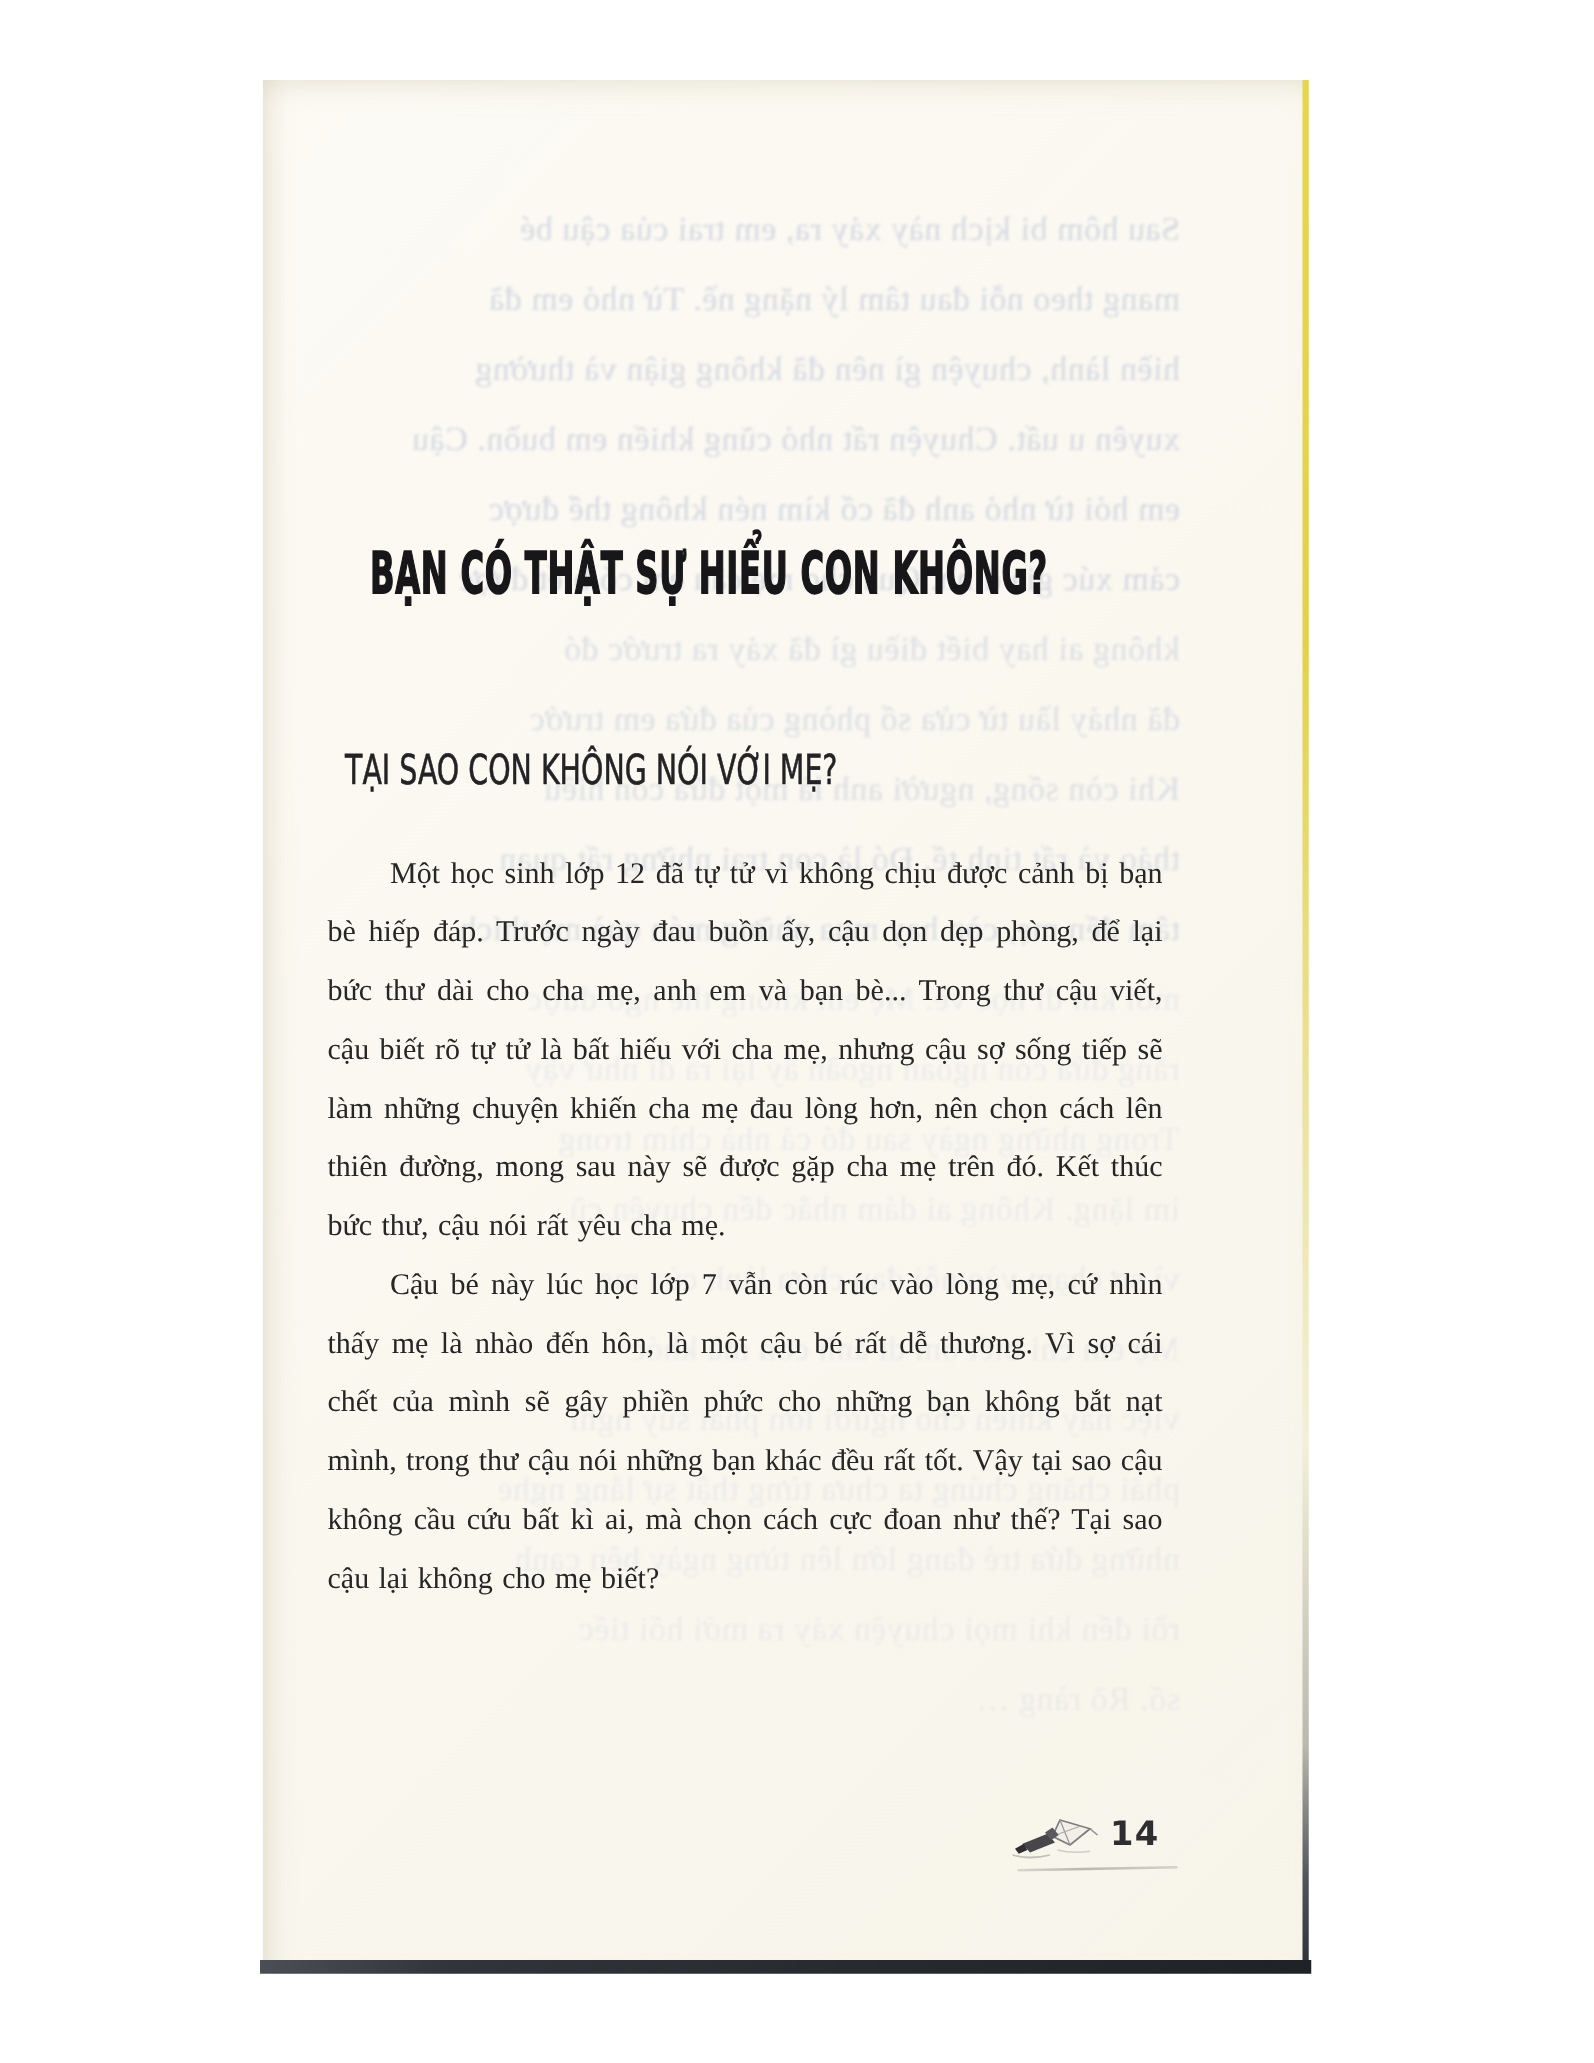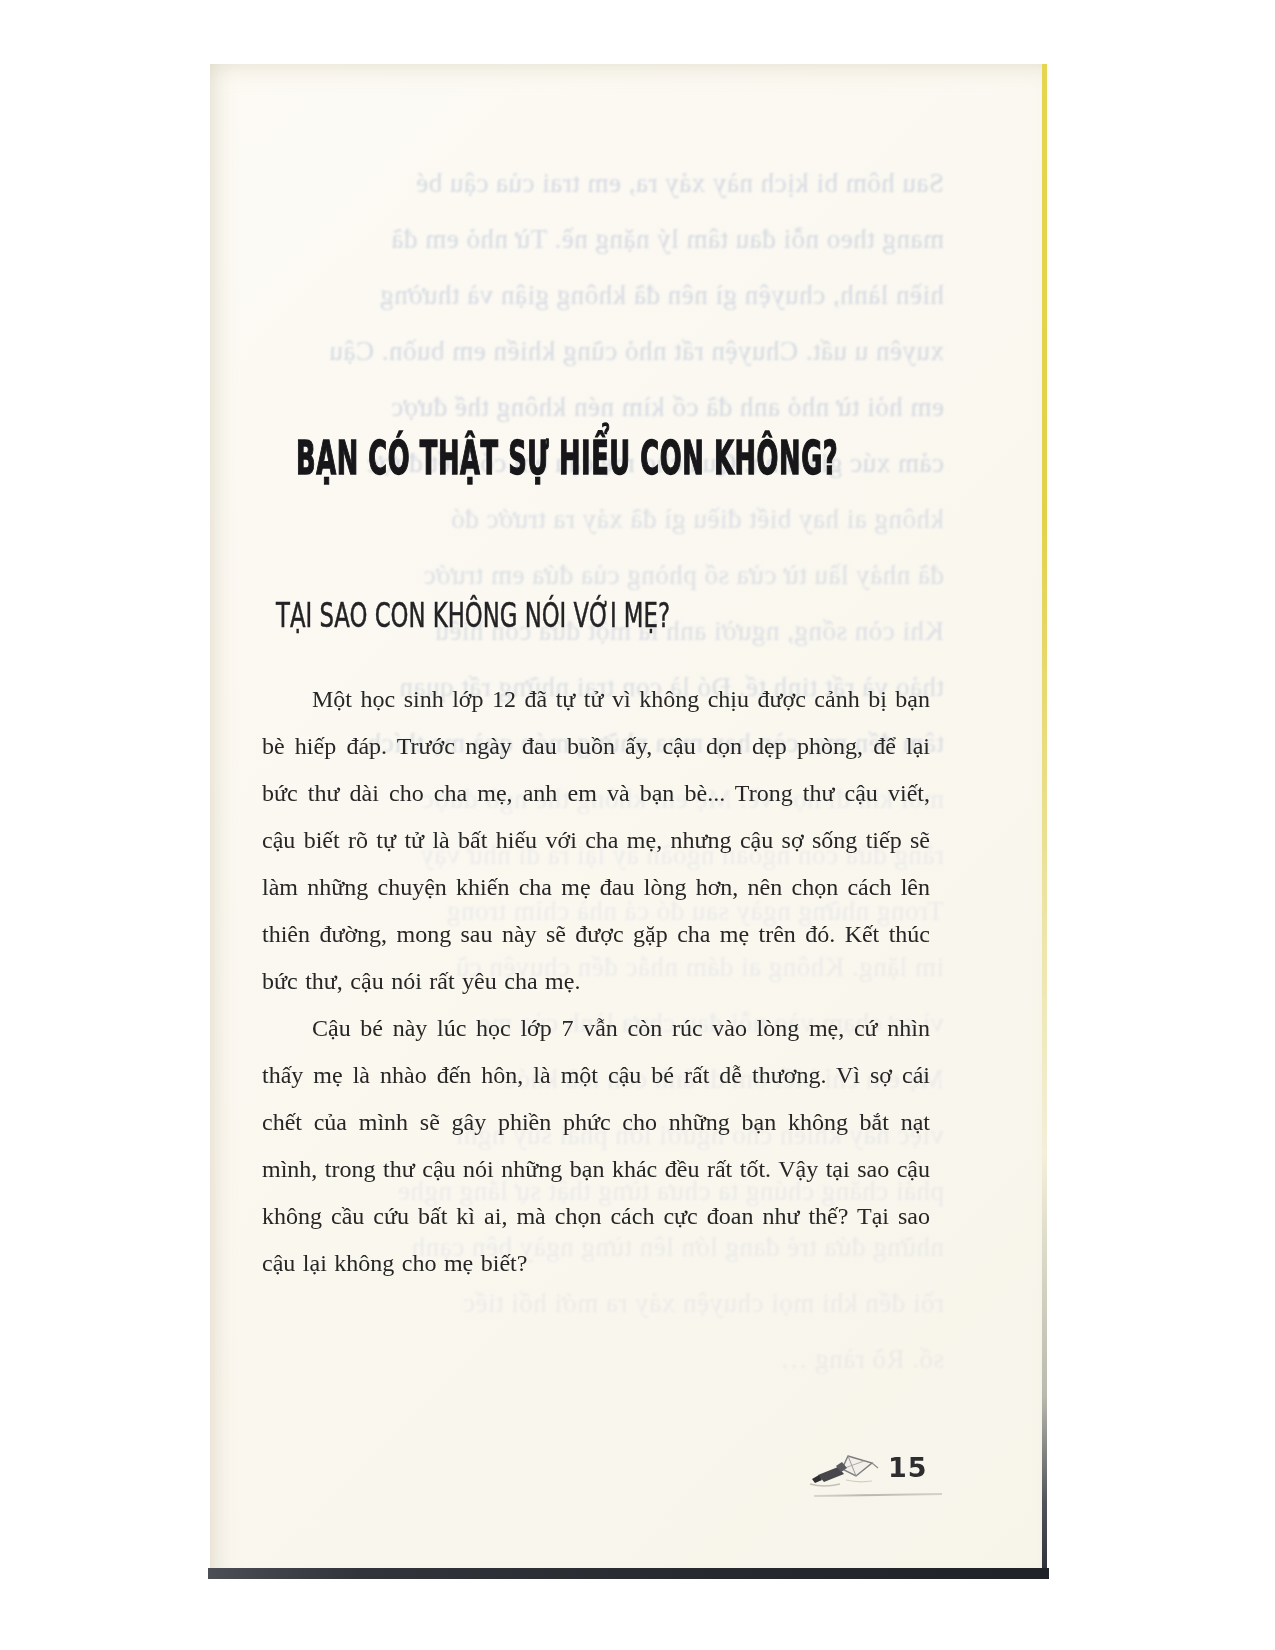--- a/index.html
+++ b/index.html
@@ -144,19 +144,19 @@
         <path d="M66 15 L72 20" stroke="#8d8d8d" stroke-width="1.2" fill="none"></path>
 
         <path d="M12 27 L32 19 L38 26 L18 34 Z" fill="#47464a"></path>
         <path d="M6 31 L13 27 L16 32 L9 35 Z" fill="#2f2e32"></path>
         <path d="M30 18 L36 14 L41 20 L35 24 Z" fill="#5a595e"></path>
 
         <path d="M4 36 q14 4 30 0" stroke="#c2c0ba" stroke-width="1.4" fill="none"></path>
         <path d="M40 32 q12 3 26 1" stroke="#cfcdc6" stroke-width="1.2" fill="none"></path>
       </svg>
       <div class="footer-underline"></div>
-      <span class="page-number">15</span>
+      <span class="page-number">14</span>
     </div>
 
     <div class="page-edge-right"></div>
     <div class="page-edge-bottom"></div>
   </div>
 </div>
 
 </body></html>

